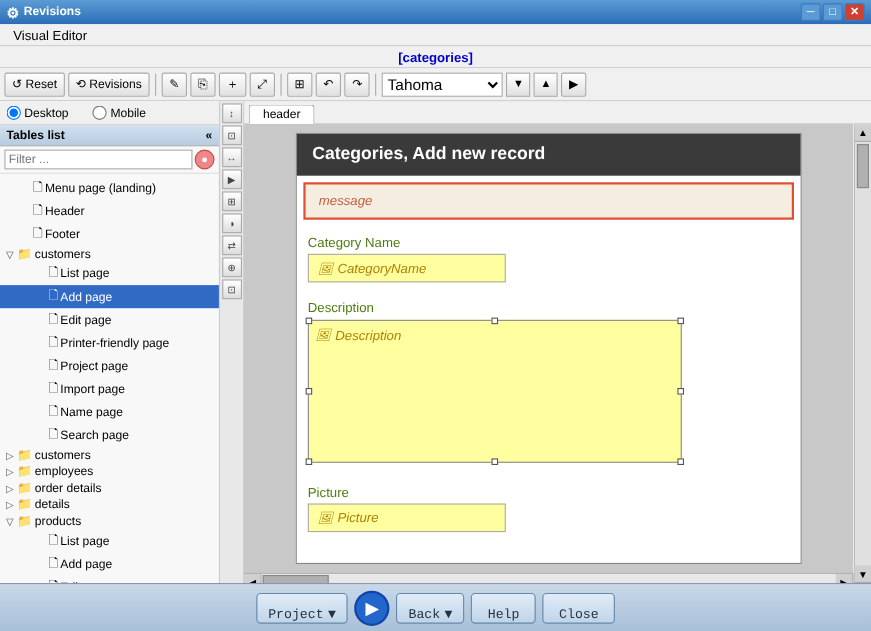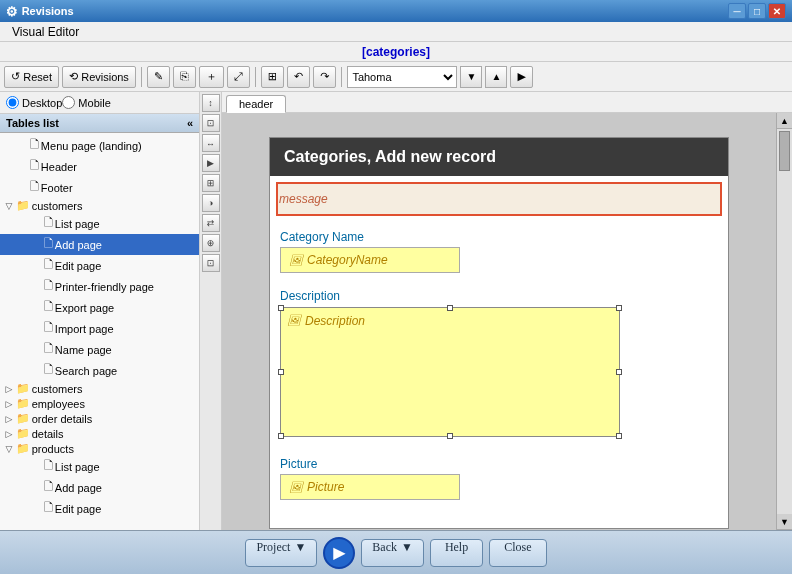--- a/index.html
+++ b/index.html
@@ -60,21 +60,21 @@
       gap: 3px;
       border-bottom: 1px solid #ccc;
     }
     .toolbar-btn {
       height: 22px; padding: 0 6px; background: linear-gradient(to bottom, #fff, #e0e0e0);
       border: 1px solid #aaa; border-radius: 2px; cursor: pointer; font-size: 11px;
       display: flex; align-items: center; gap: 3px;
     }
     .toolbar-sep { width: 1px; height: 20px; background: #aaa; margin: 0 2px; }
     .font-select {
-      height: 22px; width: 110px; font-size: 11px; border: 1px solid #aaa; background: white;
+      height: 22px; width: 110px; font-size: 14px; border: 1px solid #aaa; background: white;
     }
     .font-size-btn {
       height: 22px; width: 22px; background: linear-gradient(to bottom, #fff, #e0e0e0);
       border: 1px solid #aaa; cursor: pointer; display: flex; align-items: center; justify-content: center;
       font-size: 10px;
     }
 
     
     .main-area {
       display: flex;
@@ -86,21 +86,21 @@
       width: 200px;
       background: #f8f8f8;
       border-right: 1px solid #ccc;
       display: flex;
       flex-direction: column;
     }
     .view-toggle {
       display: flex;
       align-items: flex-start;
       padding: 4px 6px;
-      gap: 0;
+      gap: 22px;
       border-bottom: 1px solid #ccc;
       background: #f0f0f0;
     }
     .radio-label { display: flex; align-items: center; gap: 3px; font-size: 11px; cursor: pointer; }
     .tables-list-header {
       background: linear-gradient(to bottom, #d0e0f0, #b8ccdf);
       padding: 3px 6px;
       font-size: 11px;
       font-weight: bold;
       display: flex;
@@ -169,42 +169,42 @@
 
     .canvas-scroll {
       flex: 1;
       overflow: auto;
       background: #c8c8c8;
       position: relative;
     }
     .canvas-content {
       width: 460px;
       background: white;
-      margin: 24px auto;
+      margin: 8px auto;
       border: 1px solid #888;
       position: relative;
     }
     .page-header {
       background: #3a3a3a;
       color: white;
       font-size: 16px;
       font-weight: bold;
       padding: 10px 14px;
     }
     .message-box {
       background: #f5ede0;
       border: 2px solid #e05030;
-      padding: 8px 1px;
+      padding: 8px 12px;
       font-size: 12px;
       font-style: italic;
       color: #c06040;
       margin: 6px;
     }
     .form-section { padding: 8px 10px; }
-    .field-label { font-size: 12px; margin-bottom: 3px; color: #0369a1; }
+    .field-label { font-size: 12px; margin-bottom: 3px; color: #4d7c0f; }
     .field-input {
       background: #ffffa0;
       border: 1px solid #aaa;
       padding: 5px 8px;
       font-size: 12px;
       color: #b08000;
       font-style: italic;
       width: 180px;
       display: flex; align-items: center; gap: 4px;
     }
@@ -247,22 +247,22 @@
     }
     .nav-btn {
       height: 28px;
       padding: 0 14px;
       background: linear-gradient(to bottom, #e0ecf8, #c0d4e8);
       border: 1px solid #6688aa;
       border-radius: 4px;
       cursor: pointer;
       font-size: 12px;
       color: #223344;
-      font-family: Liberation Serif, serif;
-      display: flex; align-items: flex-start; gap: 4px;
+      font-family: Liberation Mono, monospace;
+      display: flex; align-items: flex-end; gap: 4px;
     }
     .nav-btn.has-arrow { padding: 0 10px; }
     .nav-btn-run {
       width: 32px; height: 32px; background: #2266cc; border-radius: 50%;
       border: 2px solid #1144aa; cursor: pointer; display: flex; align-items: center; justify-content: center;
       color: white; font-size: 16px;
     }
 
     .h-scrollbar {
       height: 16px; background: #e0e0e0; border-top: 1px solid #aaa;
@@ -346,20 +346,24 @@
       </label>
       <label class="radio-label">
         <input type="radio" name="view" style="">
         <span>Mobile</span>
       </label>
     </div>
     <div class="tables-list-header">
       <span>Tables list</span>
       <span style="cursor:pointer;">«</span>
     </div>
+    <div class="filter-row">
+      <input class="filter-input" type="text" placeholder="Filter ..." style="">
+      <div class="filter-go">●</div>
+    </div>
     <div class="tree-area">
 
       <div class="tree-item" style="padding-left:16px;">
         <span class="tree-expander"></span>
         <span class="tree-icon">🗋</span>
         <span class="tree-label">Menu page (landing)</span>
       </div>
       <div class="tree-item" style="padding-left:16px;">
         <span class="tree-expander"></span>
         <span class="tree-icon">🗋</span>
@@ -391,21 +395,21 @@
         <span class="tree-label">Edit page</span>
       </div>
       <div class="tree-item" style="padding-left:30px;">
         <span class="tree-expander"></span>
         <span class="tree-icon">🗋</span>
         <span class="tree-label">Printer-friendly page</span>
       </div>
       <div class="tree-item" style="padding-left:30px;">
         <span class="tree-expander"></span>
         <span class="tree-icon">🗋</span>
-        <span class="tree-label">Export page</span>
+        <span class="tree-label">Project page</span>
       </div>
       <div class="tree-item" style="padding-left:30px;">
         <span class="tree-expander"></span>
         <span class="tree-icon">🗋</span>
         <span class="tree-label">Import page</span>
       </div>
       <div class="tree-item" style="padding-left:30px;">
         <span class="tree-expander"></span>
         <span class="tree-icon">🗋</span>
         <span class="tree-label">Name page</span>

